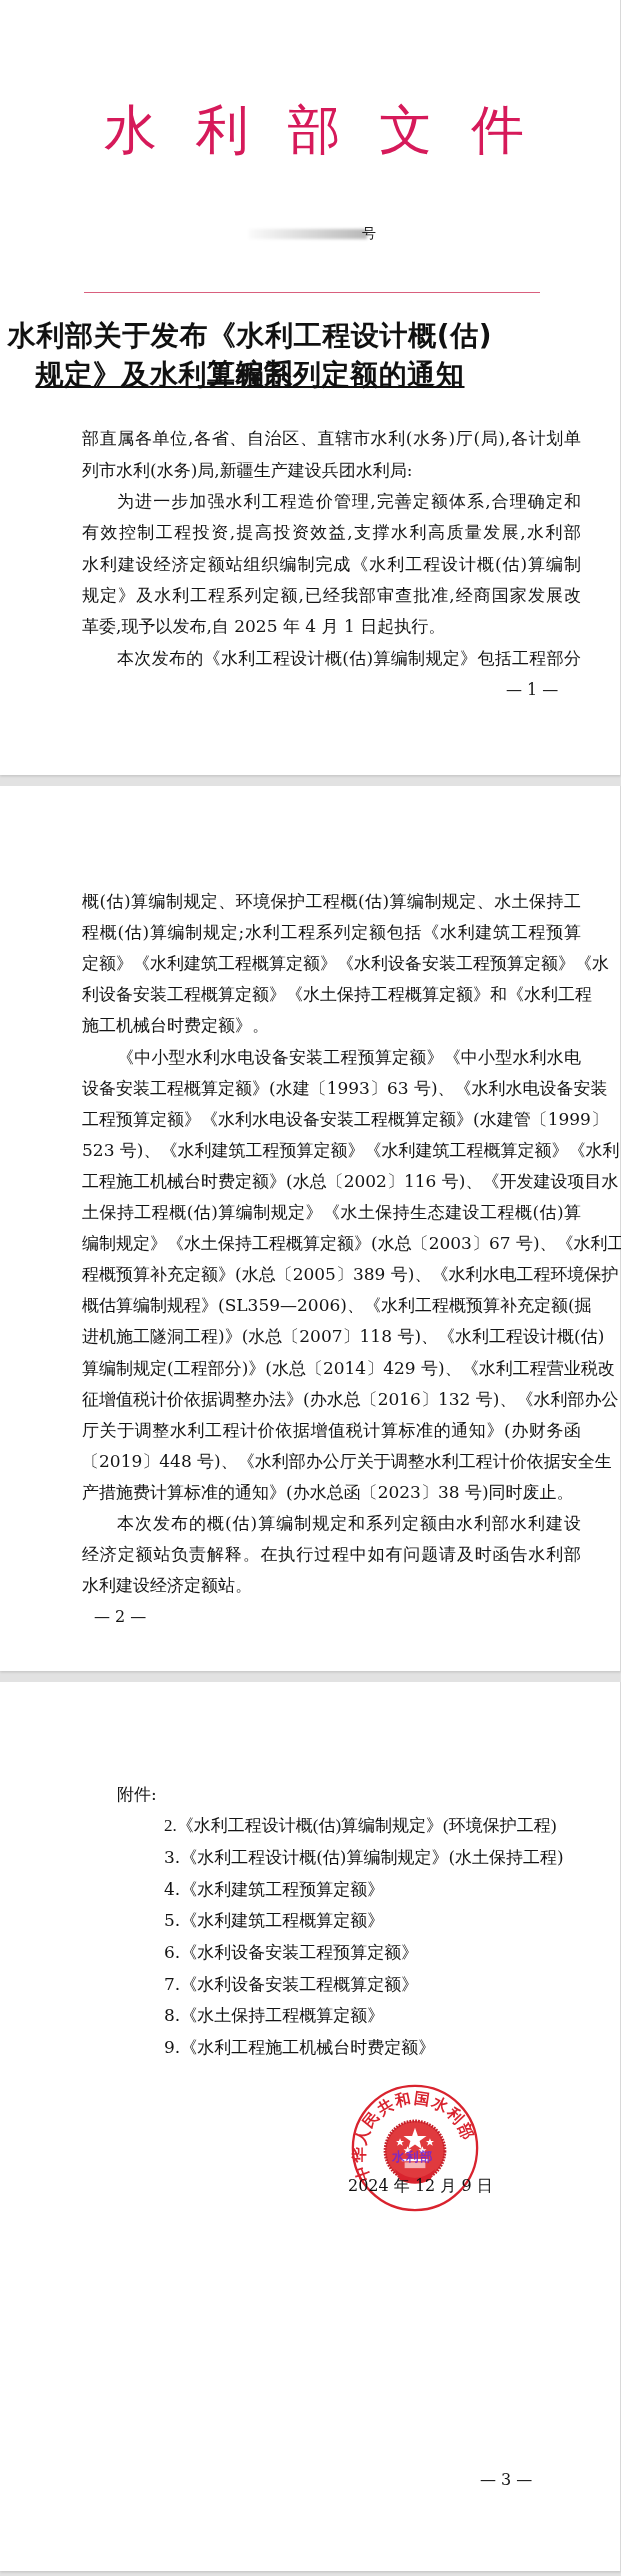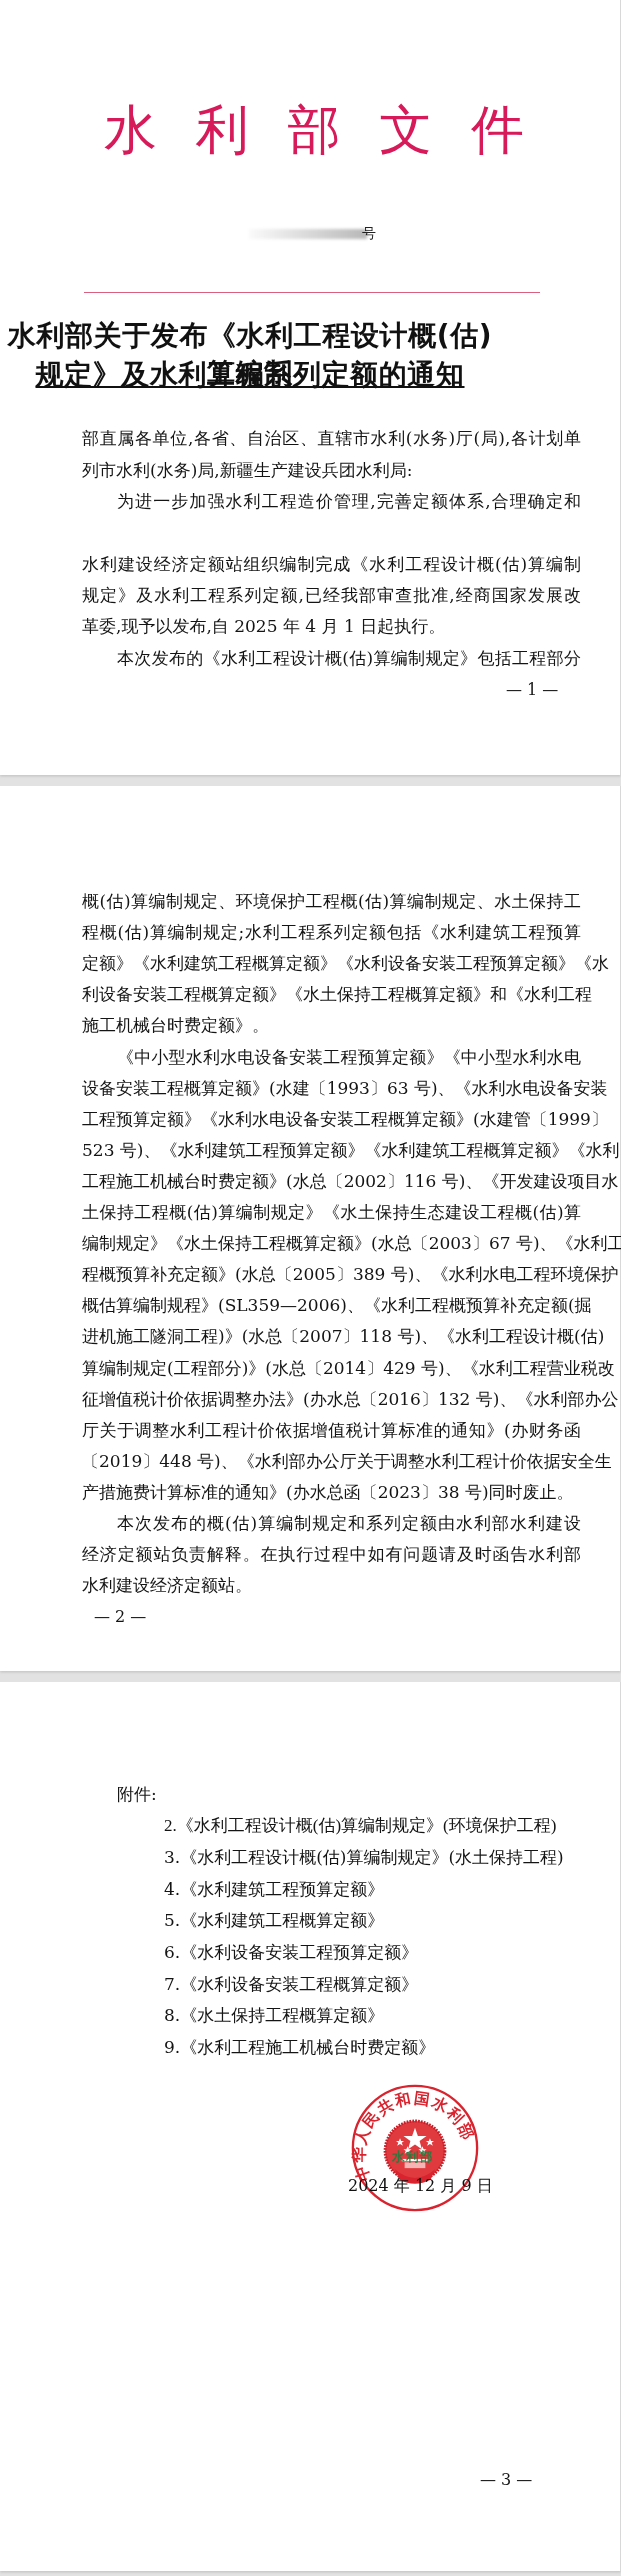--- a/index.html
+++ b/index.html
@@ -64,21 +64,21 @@
   }
 
   .seal {
     position: absolute; left: 350px; top: 2083px; width: 130px; height: 130px;
   }
   .seal-date {
     position: absolute; top: 2175px; left: 348px; font-size: 16px; line-height: 21px;
     white-space: nowrap; color: #111;
   }
   .seal-name {
-    position: absolute; top: 2149px; left: 392px; font-size: 12.7px; color: #15803d;
+    position: absolute; top: 2149px; left: 392px; font-size: 12.7px; color: #6d28d9;
     font-weight: bold; letter-spacing: 1.2px; opacity: 0.85;
   }
 </style>
 </head>
 <body>
 
 <div class="page" id="page1">
   <div class="masthead">
     <span>水</span>
     <span>利</span>
@@ -93,20 +93,21 @@
   </div>
 
   <div class="redrule"></div>
 
   <div class="title t1">水利部关于发布《水利工程设计概(估)算编制</div>
   <div class="title t2">规定》及水利工程系列定额的通知</div>
 
   <div class="line" style="top:427px">部直属各单位,各省、自治区、直辖市水利(水务)厅(局),各计划单</div>
   <div class="line last" style="top:459px">列市水利(水务)局,新疆生产建设兵团水利局:</div>
   <div class="line indent" style="top:490px">为进一步加强水利工程造价管理,完善定额体系,合理确定和</div>
+  <div class="line" style="top:521px">有效控制工程投资,提高投资效益,支撑水利高质量发展,水利部</div>
   <div class="line" style="top:553px">水利建设经济定额站组织编制完成《水利工程设计概(估)算编制</div>
   <div class="line" style="top:584px">规定》及水利工程系列定额,已经我部审查批准,经商国家发展改</div>
   <div class="line last" style="top:615px">革委,现予以发布,自 2025 年 4 月 1 日起执行。</div>
   <div class="line indent" style="top:647px">本次发布的《水利工程设计概(估)算编制规定》包括工程部分</div>
 
   <div class="pagenum" style="top:679px; left:506px;">— 1 —</div>
 </div>
 
 <div class="page" id="page2">
   <div class="line" style="top:104px">概(估)算编制规定、环境保护工程概(估)算编制规定、水土保持工</div>

